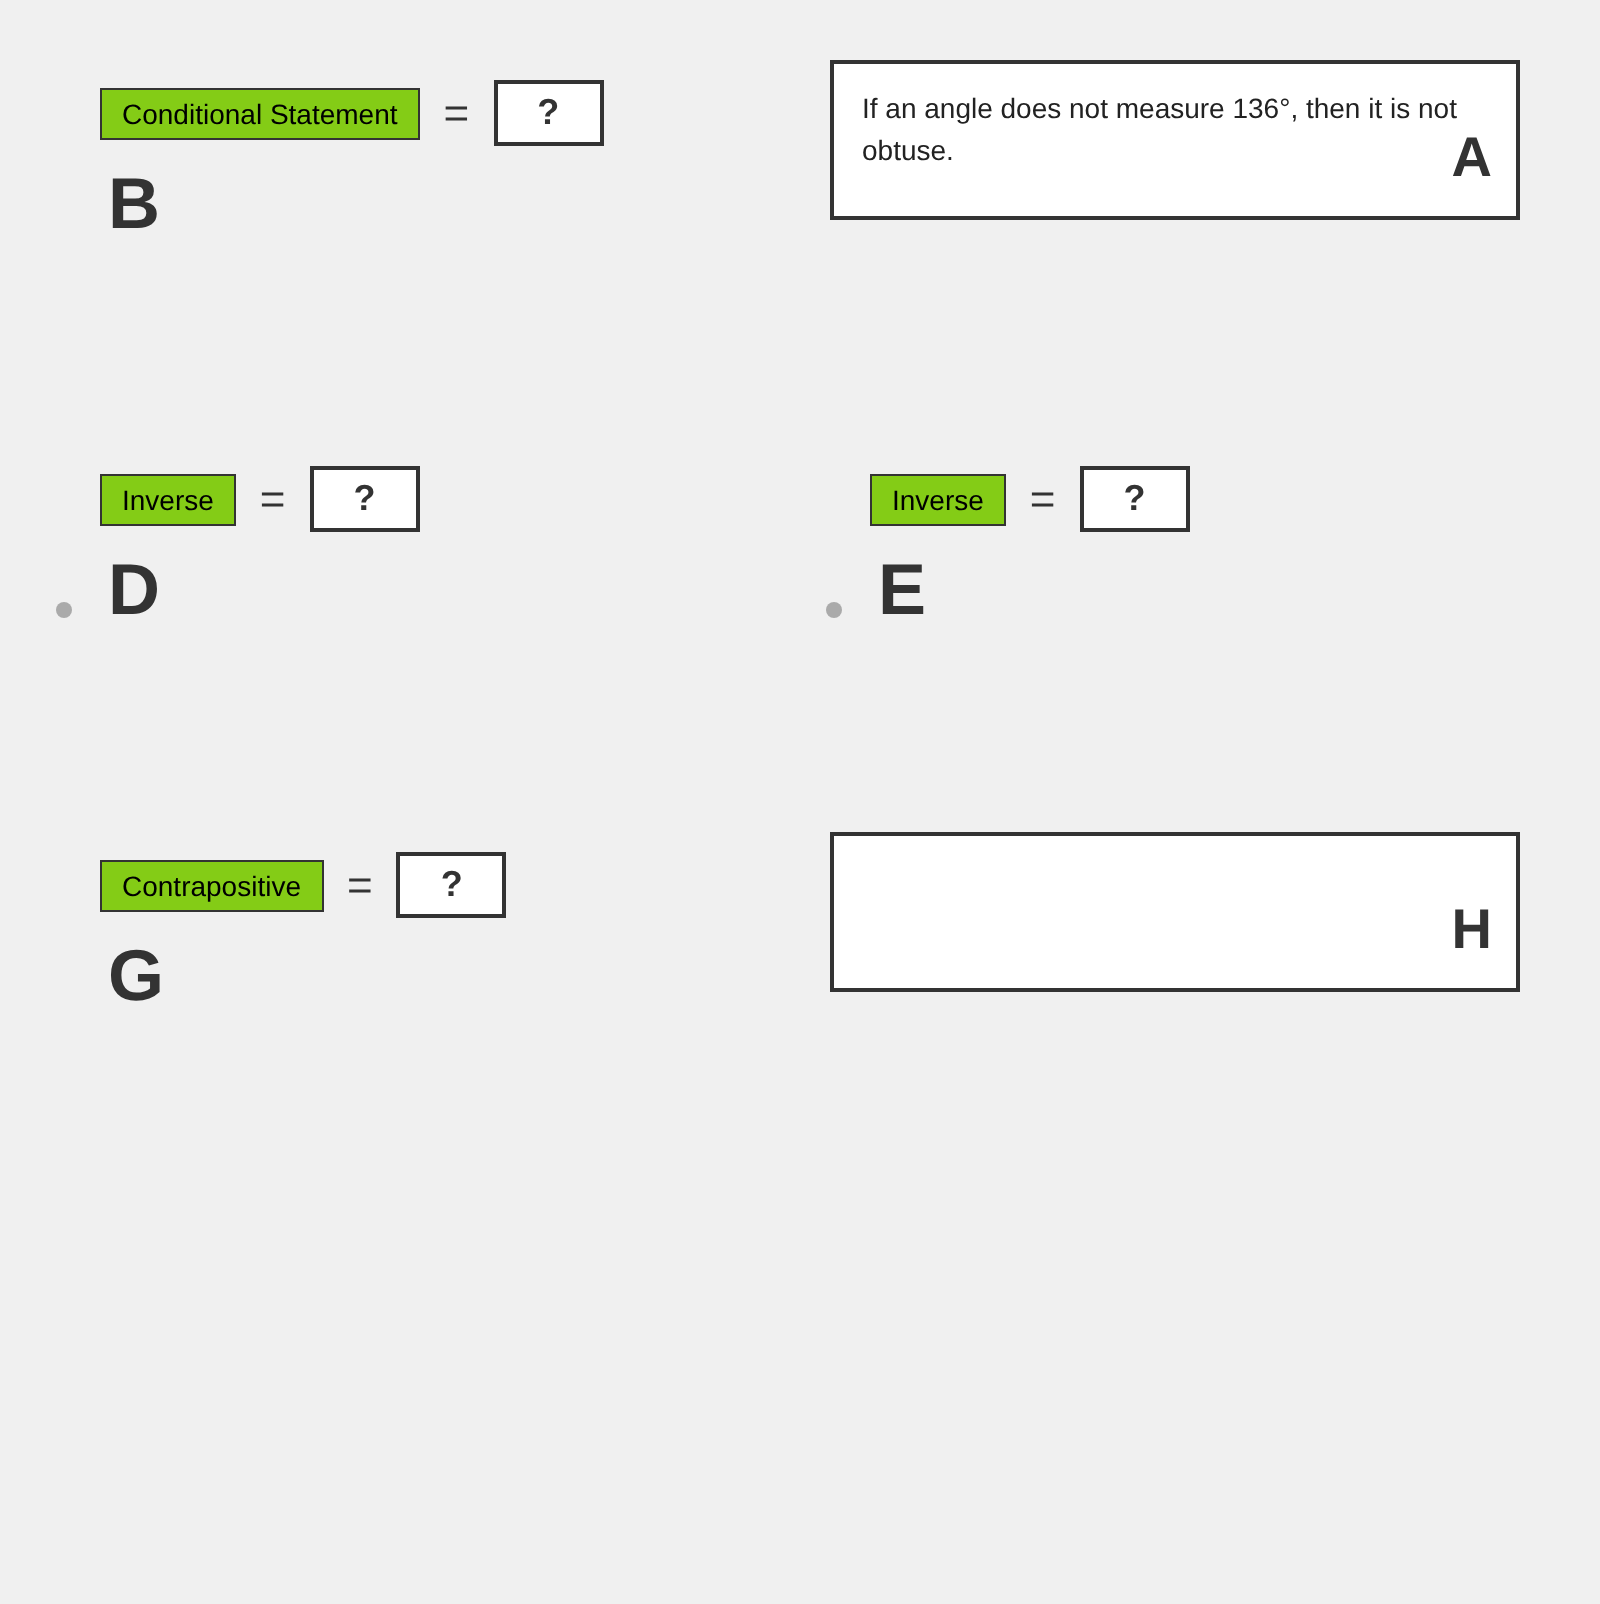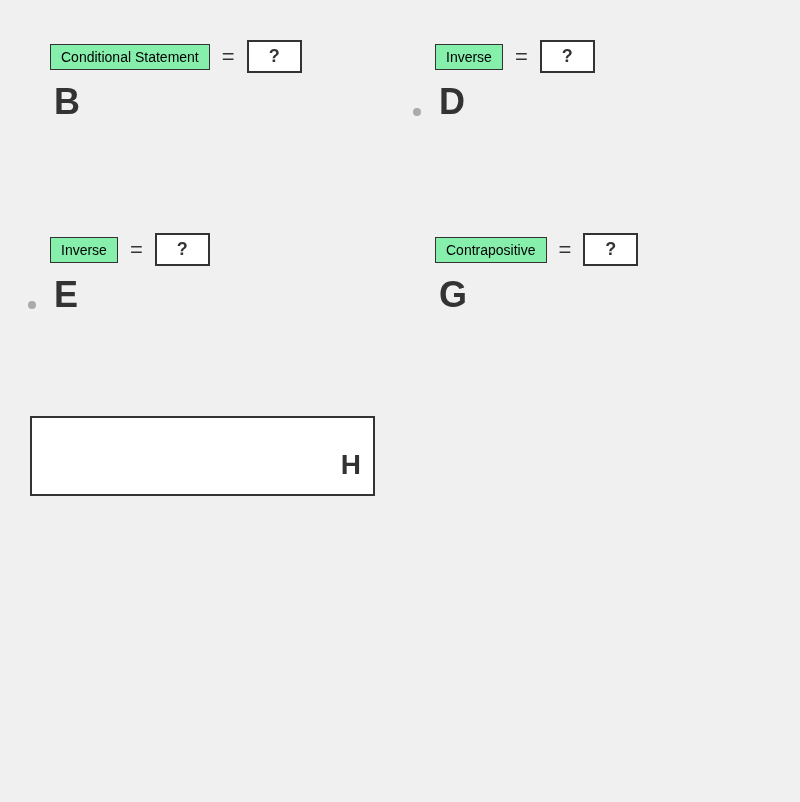--- a/index.html
+++ b/index.html
@@ -35,21 +35,21 @@
       flex-direction: column;
       justify-content: flex-start;
       padding: 10px 20px 10px 10px;
       position: relative;
     }
 
     .label-box {
       border: 1.5px solid #333;
       padding: 4px 10px;
       font-size: 14px;
-      background: #86efac;
+      background: #84cc16;
       display: inline-block;
       white-space: nowrap;
     }
 
     .equals-sign {
       font-size: 22px;
       margin: 0 12px;
       color: #333;
       display: inline-flex;
       align-items: center;
@@ -119,20 +119,26 @@
 
   <div class="left-cell">
     <div class="row-inline">
       <span class="label-box">Conditional Statement</span>
       <span class="equals-sign">=</span>
       <span class="question-box">?</span>
     </div>
     <div class="big-letter">B</div>
   </div>
 
+  <div class="right-cell">
+    <div class="statement-box">
+      <span>If an angle does not measure 136°, then it is not obtuse.</span>
+      <span class="corner-letter">A</span>
+    </div>
+  </div>
 
   <div class="left-cell" style="position:relative;">
     <div class="dot"></div>
     <div class="row-inline">
       <span class="label-box">Inverse</span>
       <span class="equals-sign">=</span>
       <span class="question-box">?</span>
     </div>
     <div class="big-letter">D</div>
   </div>

